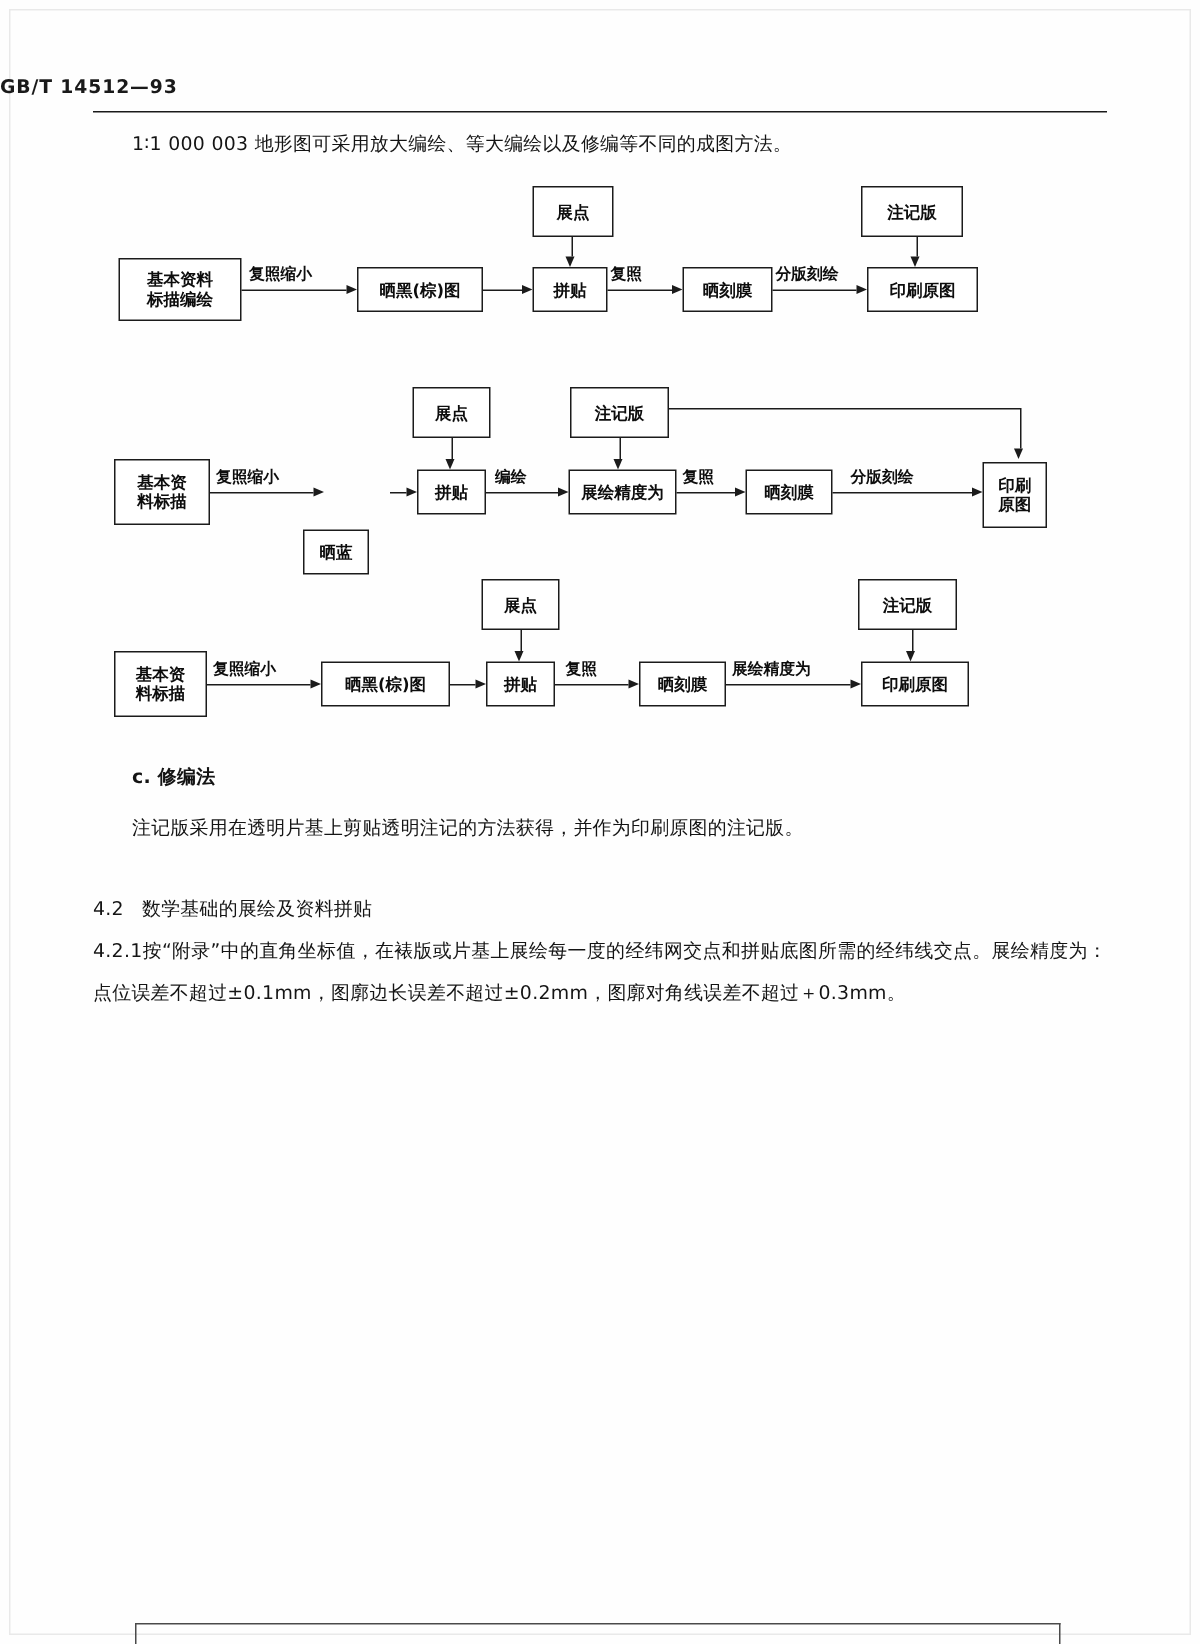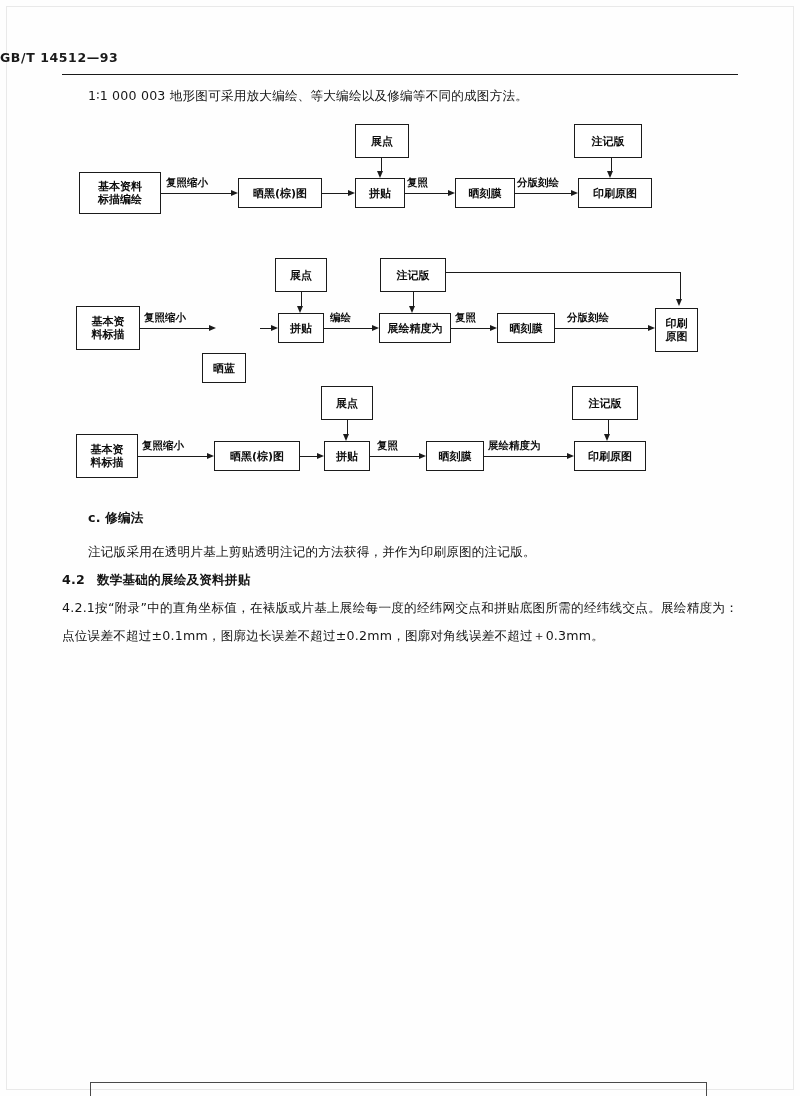--- a/index.html
+++ b/index.html
@@ -76,21 +76,21 @@
     font-size: 12.6px;
     line-height: 28px;
     color: #141414;
     text-align: justify;
     margin: 0;
     letter-spacing: 0.2px;
     font-family: "DejaVu Sans", "Liberation Sans", sans-serif;
   }
   .para.indent { text-indent: 26px; }
   .para.item   { text-indent: 26px; font-weight: bold; }
-  .para.sec    { font-weight: bold; }
+  .para.sec    { font-weight: normal; margin-top: 26px; }
   .para.sec .secnum { margin-right: 12px; }
 
   
   .flow {
     position: relative;
     width: 676px;
     z-index: 2;
   }
   .fbox {
     position: absolute;

